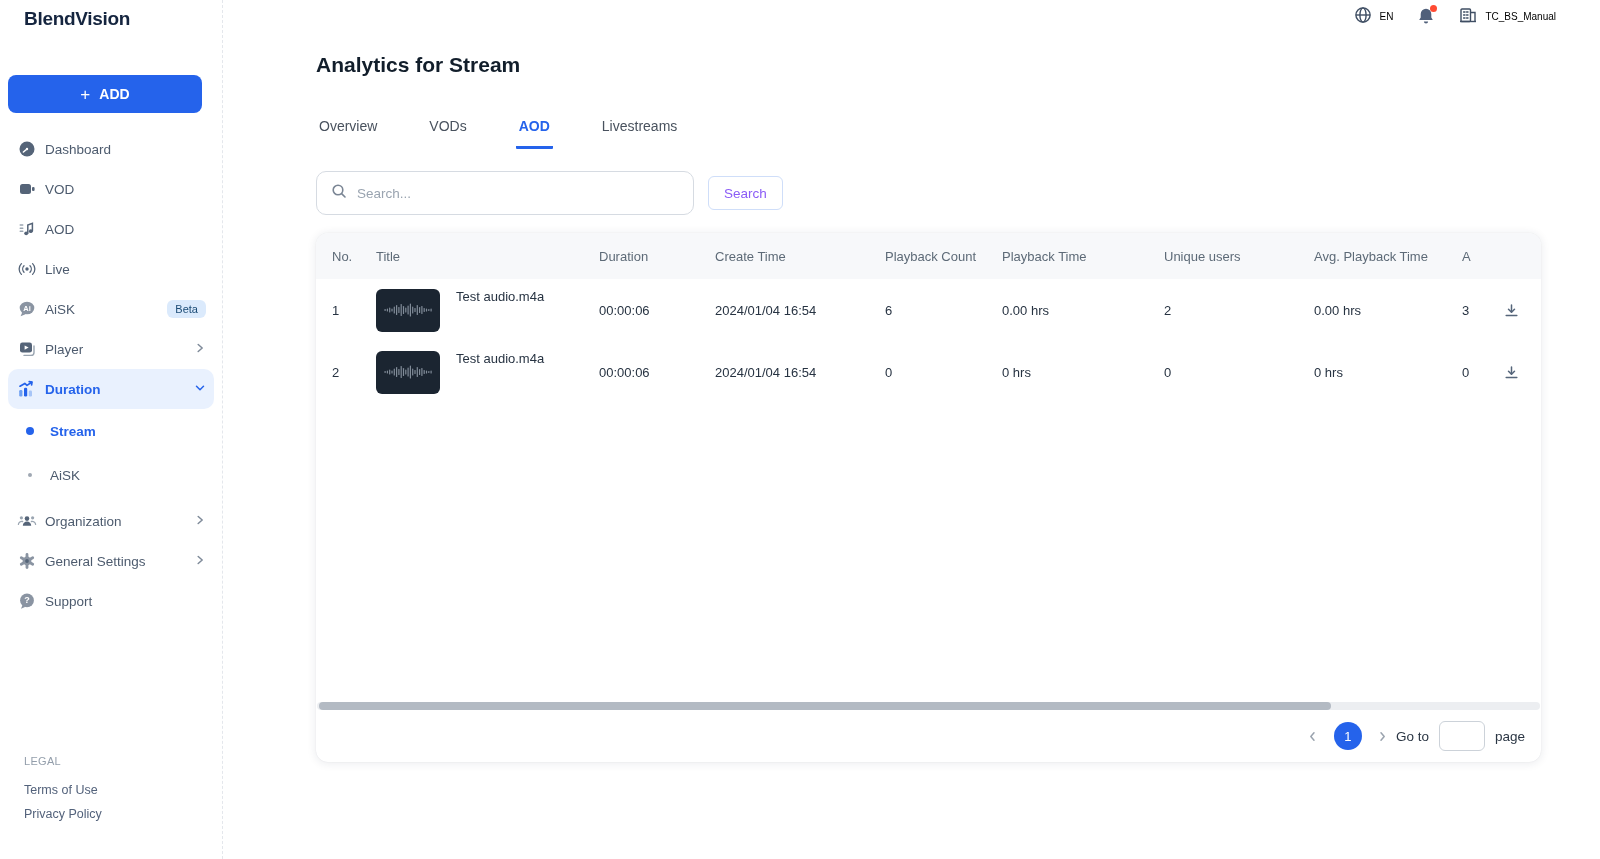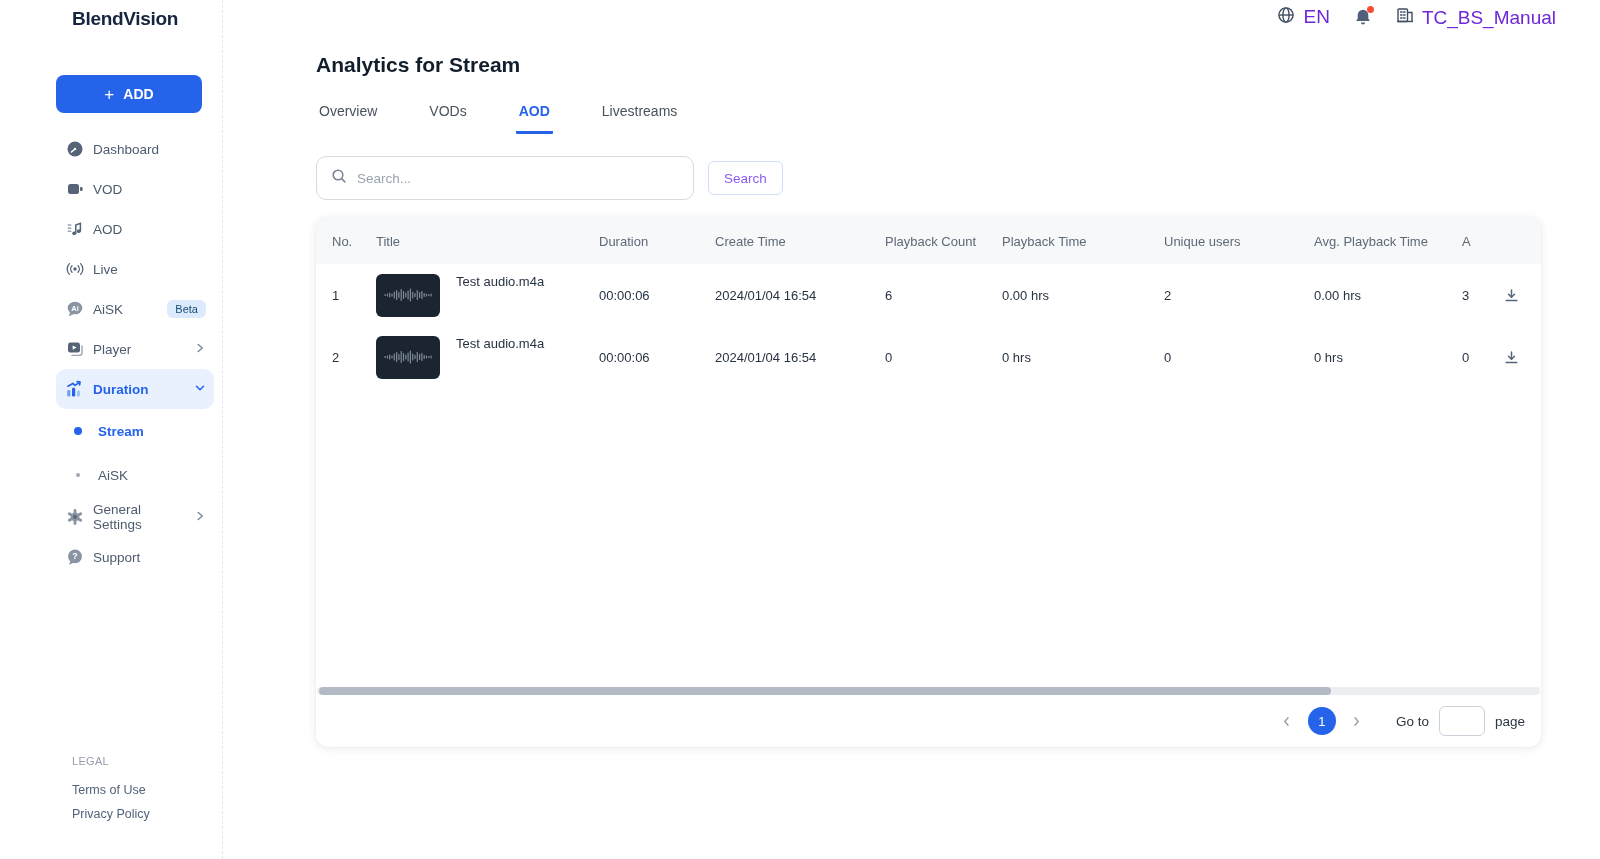--- a/index.html
+++ b/index.html
@@ -1,21 +1,21 @@
 <!DOCTYPE html>
 <html><head>
 <meta charset="utf-8">
 <style>
   * { margin:0; padding:0; box-sizing:border-box; }
   html,body { width:1600px; height:859px; overflow:hidden; background:#fff;
     font-family:"Liberation Sans","DejaVu Sans",sans-serif; color:#2b3644; }
 
   
   .sidebar { position:absolute; left:0; top:0; bottom:0; width:223px;
-    border-right:1px dashed #e4e7ec; background:#fff; display:flex; flex-direction:column;padding-left:48px; }
+    border-right:1px dashed #e4e7ec; background:#fff; display:flex; flex-direction:column; }
   .logo { font-size:19px; font-weight:700; color:#15253f; letter-spacing:-0.3px; padding:8px 0 0 24px; }
   .add-btn { margin:45px 20px 0 8px; height:38px; background:#2563eb; border:none; border-radius:8px;
     color:#fff; font-size:14px; font-weight:600; display:flex; align-items:center; justify-content:center;
     gap:9px; cursor:pointer; font-family:inherit; }
   .add-plus { font-size:17px; font-weight:400; line-height:1; }
   .nav { margin-top:16px; padding:0 8px; }
   .nav-item { height:40px; display:flex; align-items:center; gap:8px; padding:0 8px 0 9px;
     border-radius:10px; cursor:pointer; }
   .nav-item .nav-icon { width:20px; display:flex; justify-content:center; }
   .nav-label { font-size:13.5px; color:#4d5b6e; flex:1; }
@@ -27,30 +27,30 @@
   .sub-dot.gray { width:4px; height:4px; background:#a0a8b3; margin:0 2px; }
   .sub-label { font-size:13.5px; color:#4d5b6e; }
   .sub-item.active .sub-label { color:#2563eb; font-weight:600; }
   .legal { margin-top:auto; padding:0 0 38px 24px; }
   .legal-heading { font-size:11px; color:#939eab; letter-spacing:0.3px; }
   .legal-link { font-size:12.5px; color:#53627b; margin-top:16px; cursor:pointer; }
   .legal-link + .legal-link { margin-top:10px; }
 
   
   .topbar { position:absolute; top:6px; right:44px; display:flex; align-items:center; gap:24px; }
-  .topbar-item { display:flex; align-items:flex-start; gap:8px; cursor:pointer; font-size:19px; color:#6d28d9; }
+  .topbar-item { display:flex; align-items:center; gap:8px; cursor:pointer; font-size:10px; color:#000000; }
   .bell-wrap { position:relative; display:flex; }
   .bell-dot { position:absolute; top:-2px; right:-2px; width:7px; height:7px; border-radius:50%; background:#ff4b33; }
 
   
   .main { position:absolute; left:223px; top:0; right:0; bottom:0; }
   .content { padding:0 59px 0 93px; }
   .page-title { margin-top:53px; font-size:21px; font-weight:700; color:#121e2b; }
   .tabs { margin-top:26px; display:flex; gap:46px; }
-  .tab { font-size:14px; color:#49525e; padding:0 3px 12px; cursor:pointer; border-bottom:3px solid transparent; border-radius:1px; }
+  .tab { font-size:14px; color:#49525e; padding:0 3px 12px; cursor:pointer; border-bottom:3px solid transparent; border-radius:1px;margin-top:15px; }
   .tab.active { color:#2563eb; font-weight:600; border-bottom-color:#2563eb; }
 
   .search-row { margin-top:22px; display:flex; align-items:center; gap:14px; }
   .search-box { width:378px; height:44px; border:1px solid #d6dbe2; border-radius:10px;
     display:flex; align-items:center; gap:10px; padding-left:14px; background:#fff; }
   .search-box input { border:none; outline:none; flex:1; font-size:13.5px; color:#2b3644;
     font-family:inherit; background:transparent; height:100%; }
   .search-box input::placeholder { color:#9aa4b0; }
   .search-btn { height:34px; padding:0 15px; background:#fff; border:1px solid #cfdef9; border-radius:6px;
     color:#8b5cf6; font-size:13.5px; font-weight:500; cursor:pointer; font-family:inherit; }
@@ -74,21 +74,21 @@
   
   .hscroll { height:8px; margin:0 1px; background:#eceef1; border-radius:4px; position:relative; flex-shrink:0; }
   .hscroll-thumb { position:absolute; left:2px; top:0; width:1012px; height:8px; background:#b3bac3; border-radius:4px; cursor:grab; }
 
   
   .pager { height:52px; display:flex; align-items:center; justify-content:flex-end; padding-right:16px; flex-shrink:0; }
   .pg-arrow { width:26px; height:26px; background:none; border:none; cursor:pointer; display:flex;
     align-items:center; justify-content:center; }
   .pg-current { width:28px; height:28px; border-radius:50%; background:#2563eb; color:#fff; font-size:13px;
     display:flex; align-items:center; justify-content:center; margin:0 8px; cursor:pointer; }
-  .pg-goto { display:flex; align-items:center; gap:10px; margin-left:26px; font-size:13.5px; color:#2b3644; }
+  .pg-goto { display:flex; align-items:center; gap:10px; font-size:13.5px; color:#2b3644; }
   .pg-input { width:46px; height:30px; border:1px solid #ccd2d9; border-radius:6px; outline:none;
     font-size:13px; text-align:center; font-family:inherit; }
 </style>
 </head>
 <body>
 
 <aside class="sidebar">
   <div class="logo">BlendVision</div>
 
   <button class="add-btn">
@@ -195,20 +195,38 @@
     <div class="sub-item active">
       <span class="sub-dot"></span>
       <span class="sub-label">Stream</span>
     </div>
 
     <div class="sub-item">
       <span class="sub-dot gray"></span>
       <span class="sub-label">AiSK</span>
     </div>
 
+    <div class="nav-item" style="margin-top:4px;">
+      <span class="nav-icon">
+        <svg width="20" height="18" viewBox="0 0 20 18">
+            <circle cx="10" cy="6.6" r="2.3" fill="#556478"></circle>
+            <path d="M5.8 13.8 a4.2 4.2 0 0 1 8.4 0 Z" fill="#556478"></path>
+            <circle cx="4.4" cy="5.8" r="1.6" fill="#9aa5b1"></circle>
+            <circle cx="15.6" cy="5.8" r="1.6" fill="#9aa5b1"></circle>
+            <path d="M1.4 12.4 a3.4 3.4 0 0 1 4.2-2.9" stroke="#9aa5b1" stroke-width="1.3" fill="none" stroke-linecap="round"></path>
+            <path d="M18.6 12.4 a3.4 3.4 0 0 0 -4.2-2.9" stroke="#9aa5b1" stroke-width="1.3" fill="none" stroke-linecap="round"></path>
+          </svg>
+      </span>
+      <span class="nav-label">Organization</span>
+      <span>
+        <svg width="12" height="12" viewBox="0 0 12 12" fill="none" stroke="#7e8a99" stroke-width="1.5" stroke-linecap="round" stroke-linejoin="round">
+            <path d="M4.2 2.5 L8.2 6 L4.2 9.5"></path>
+          </svg>
+      </span>
+    </div>
 
     <div class="nav-item">
       <span class="nav-icon">
         <svg width="18" height="18" viewBox="0 0 18 18">
             <g fill="#8a94a2">
               <rect x="7.6" y="1" width="2.8" height="16" rx="1.4"></rect>
               <rect x="7.6" y="1" width="2.8" height="16" rx="1.4" transform="rotate(60 9 9)"></rect>
               <rect x="7.6" y="1" width="2.8" height="16" rx="1.4" transform="rotate(120 9 9)"></rect>
             </g>
             <circle cx="9" cy="9" r="4.4" fill="#8a94a2"></circle>

